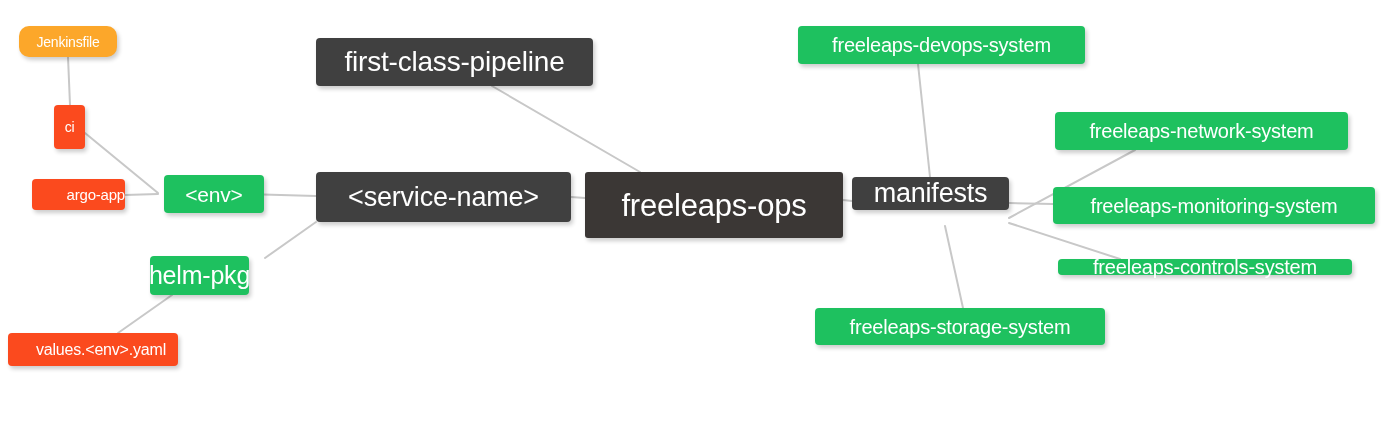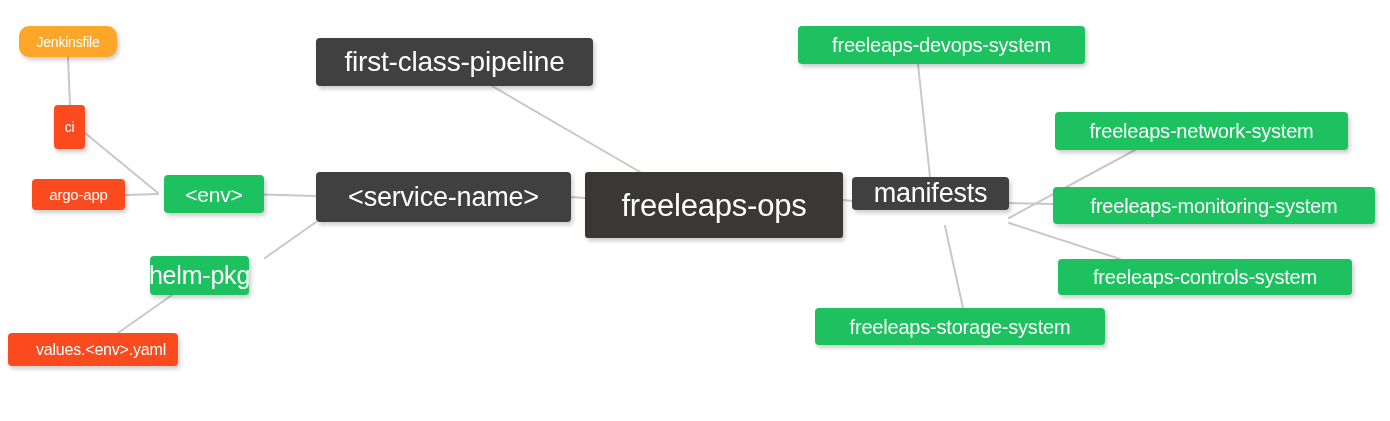--- a/index.html
+++ b/index.html
@@ -67,21 +67,21 @@
       <line x1="1009" y1="223" x2="1120" y2="259" stroke="#c8c8c8" stroke-width="2" stroke-linecap="round"></line>
       <line x1="945" y1="226" x2="963" y2="308" stroke="#c8c8c8" stroke-width="2" stroke-linecap="round"></line>
     </svg>
   <div id="nodes">
       <div class="node n-orange" style="left: 19px; top: 26px; width: 98px; height: 31px; font-size: 14px; border-radius: 10px;">
         <span>Jenkinsfile</span>
       </div>
       <div class="node n-red" style="left: 54px; top: 105px; width: 31px; height: 44px; font-size: 14px;">
         <span>ci</span>
       </div>
-      <div class="node n-red" style="left: 32px; top: 179px; width: 93px; height: 31px; font-size: 15px;">
+      <div class="node n-red" style="left: 32px; top: 179px; width: 93px; height: 31px; font-size: 15px; justify-content: flex-end;">
         <span>argo-app</span>
       </div>
       <div class="node n-green" style="left: 164px; top: 175px; width: 100px; height: 38px; font-size: 21px;">
         <span>&lt;env&gt;</span>
       </div>
       <div class="node n-green" style="left: 150px; top: 256px; width: 99px; height: 39px; font-size: 25px;">
         <span>helm-pkg</span>
       </div>
       <div class="node n-red" style="left: 8px; top: 333px; width: 170px; height: 33px; font-size: 16px; padding-left: 16px;">
         <span>values.&lt;env&gt;.yaml</span>
@@ -100,20 +100,20 @@
       </div>
       <div class="node n-green" style="left: 798px; top: 26px; width: 287px; height: 38px; font-size: 20px;">
         <span>freeleaps-devops-system</span>
       </div>
       <div class="node n-green" style="left: 1055px; top: 112px; width: 293px; height: 38px; font-size: 20px;">
         <span>freeleaps-network-system</span>
       </div>
       <div class="node n-green" style="left: 1053px; top: 187px; width: 322px; height: 37px; font-size: 20px;">
         <span>freeleaps-monitoring-system</span>
       </div>
-      <div class="node n-green" style="left: 1058px; top: 259px; width: 294px; height: 36px; font-size: 20px;">
+      <div class="node n-green" style="left: 1058px; top: 259px; width: 294px; height: 16px; font-size: 20px;">
         <span>freeleaps-controls-system</span>
       </div>
       <div class="node n-green" style="left: 815px; top: 308px; width: 290px; height: 37px; font-size: 20px;">
         <span>freeleaps-storage-system</span>
       </div>
     </div>
 </div>
 
 </body></html>

